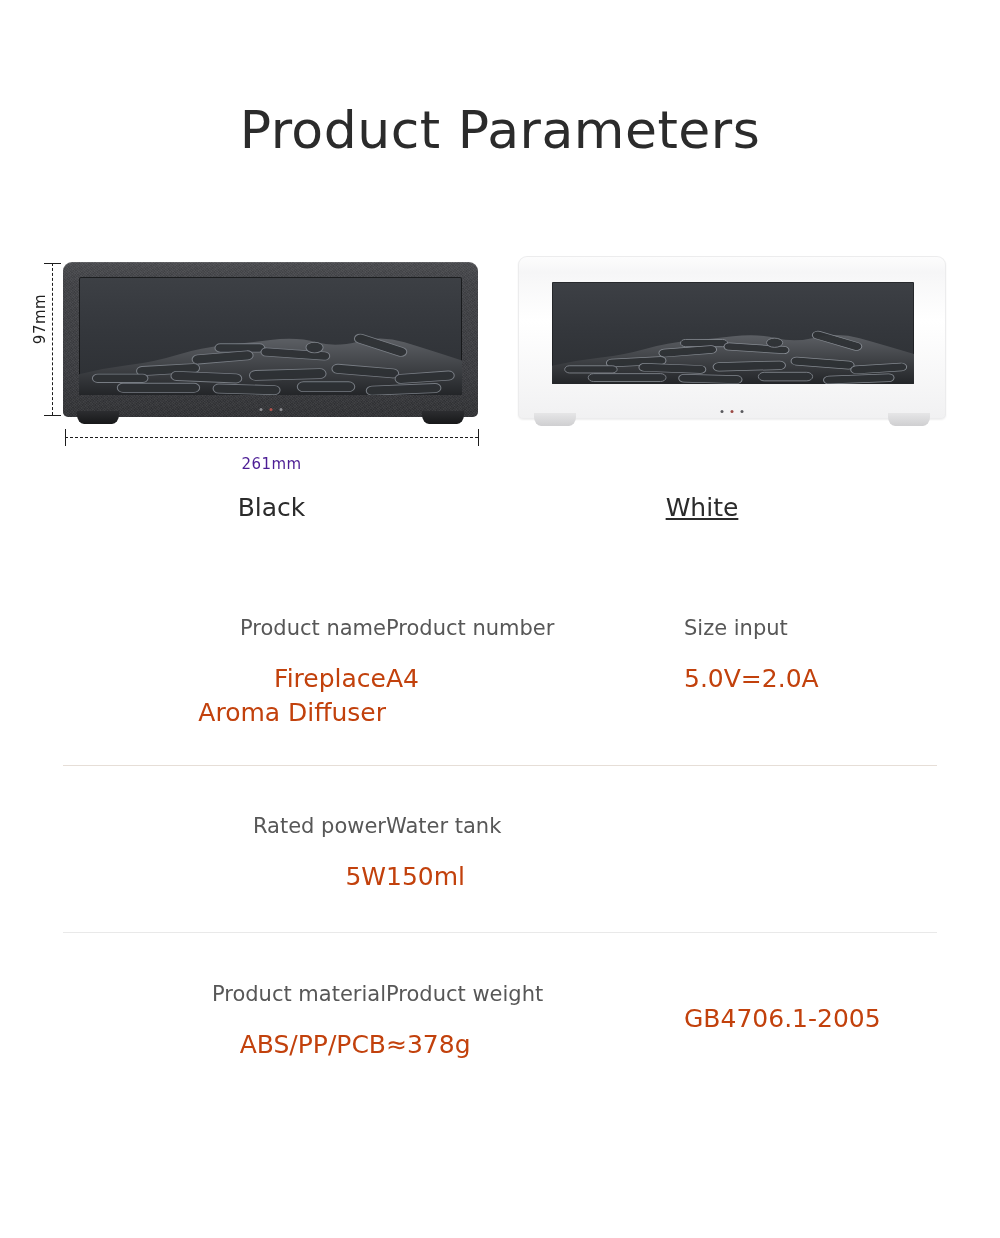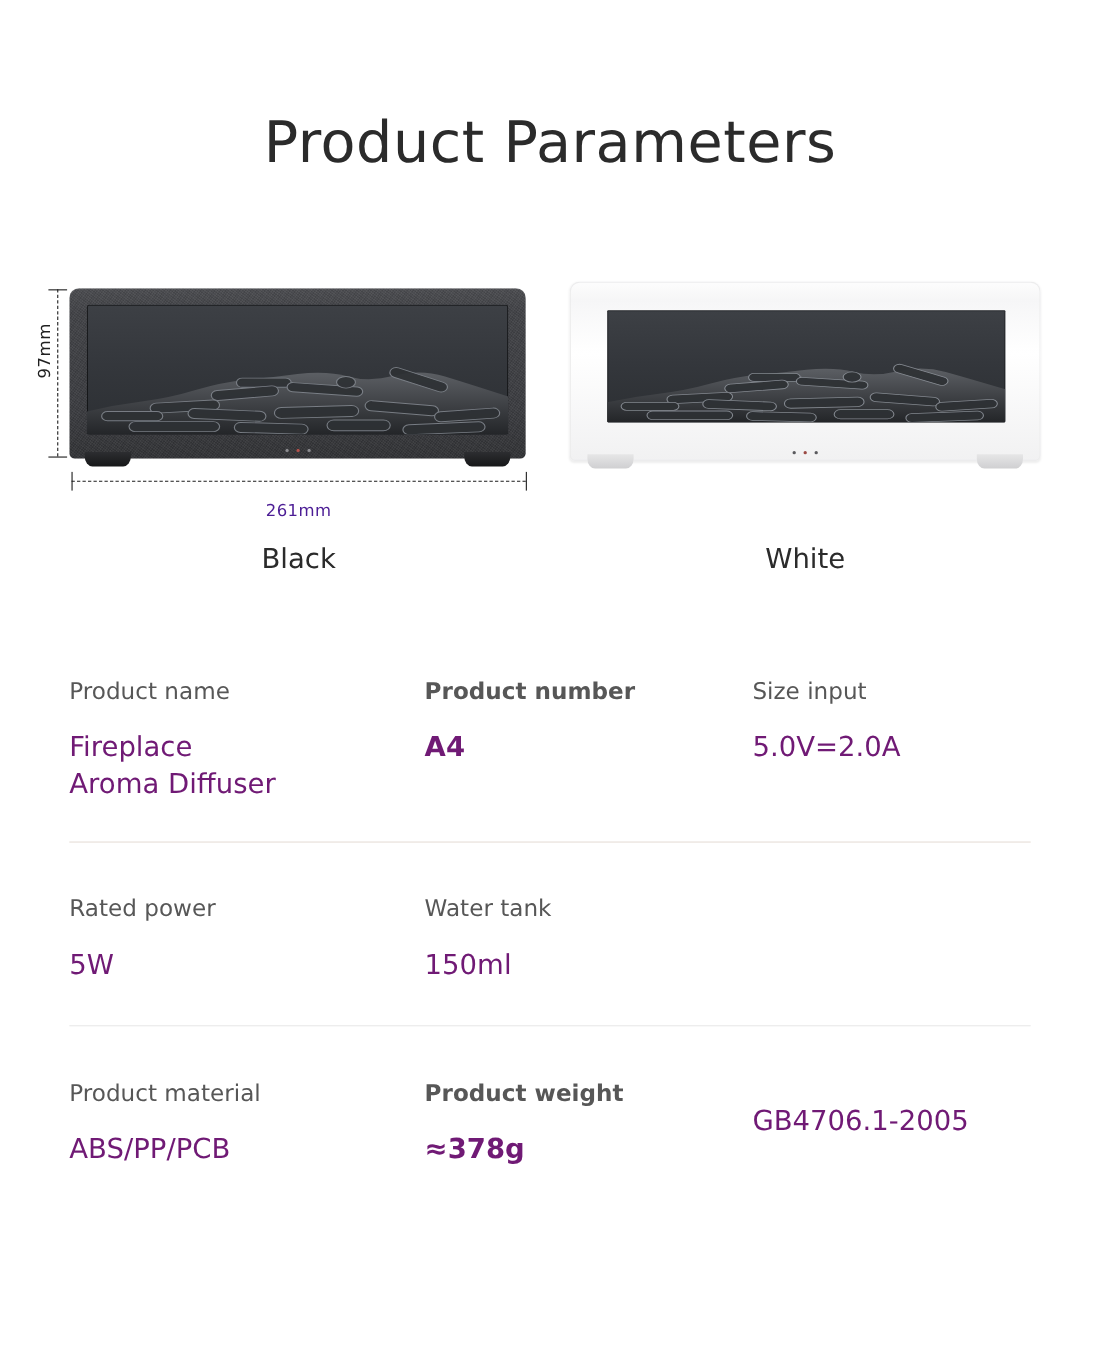--- a/index.html
+++ b/index.html
@@ -178,47 +178,47 @@
 
   
   .color-caption {
     position: absolute;
     top: 493px;
     font-size: 25px;
     color: #2b2b2b;
     text-align: center;
   }
   #caption-black { left: 65px; width: 413px; }
-  #caption-white { left: 518px; width: 428px; }
+  #caption-white { left: 488px; width: 428px; text-decoration: underline; }
 
   
   .spec-table {
     position: absolute;
     left: 63px;
     top: 615px;
     width: 874px;
   }
   .spec-row {
     position: relative;
     display: flex;
   }
   .spec-cell { position: relative; }
-  .spec-cell.c1 { width: 323px; }
-  .spec-cell.c2 { width: 298px; font-weight: bold; }
+  .spec-cell.c1 { width: 323px; text-align: right; }
+  .spec-cell.c2 { width: 298px; }
   .spec-cell.c3 { width: 253px; }
   .spec-label {
     font-size: 21px;
     color: #575757;
     line-height: 1.25;
     white-space: pre-line;
   }
   .spec-value {
     margin-top: 21px;
     font-size: 25px;
-    color: #701a75;
+    color: #c2410c;
     line-height: 1.35;
     white-space: pre-line;
   }
   .row-divider {
     height: 1px;
     width: 100%;
   }
   #divider-1 { background: #e6ded7; margin-top: 35px; margin-bottom: 47px; }
   #divider-2 { background: #e9e9e9; margin-top: 38px; margin-bottom: 48px; }
 </style>

